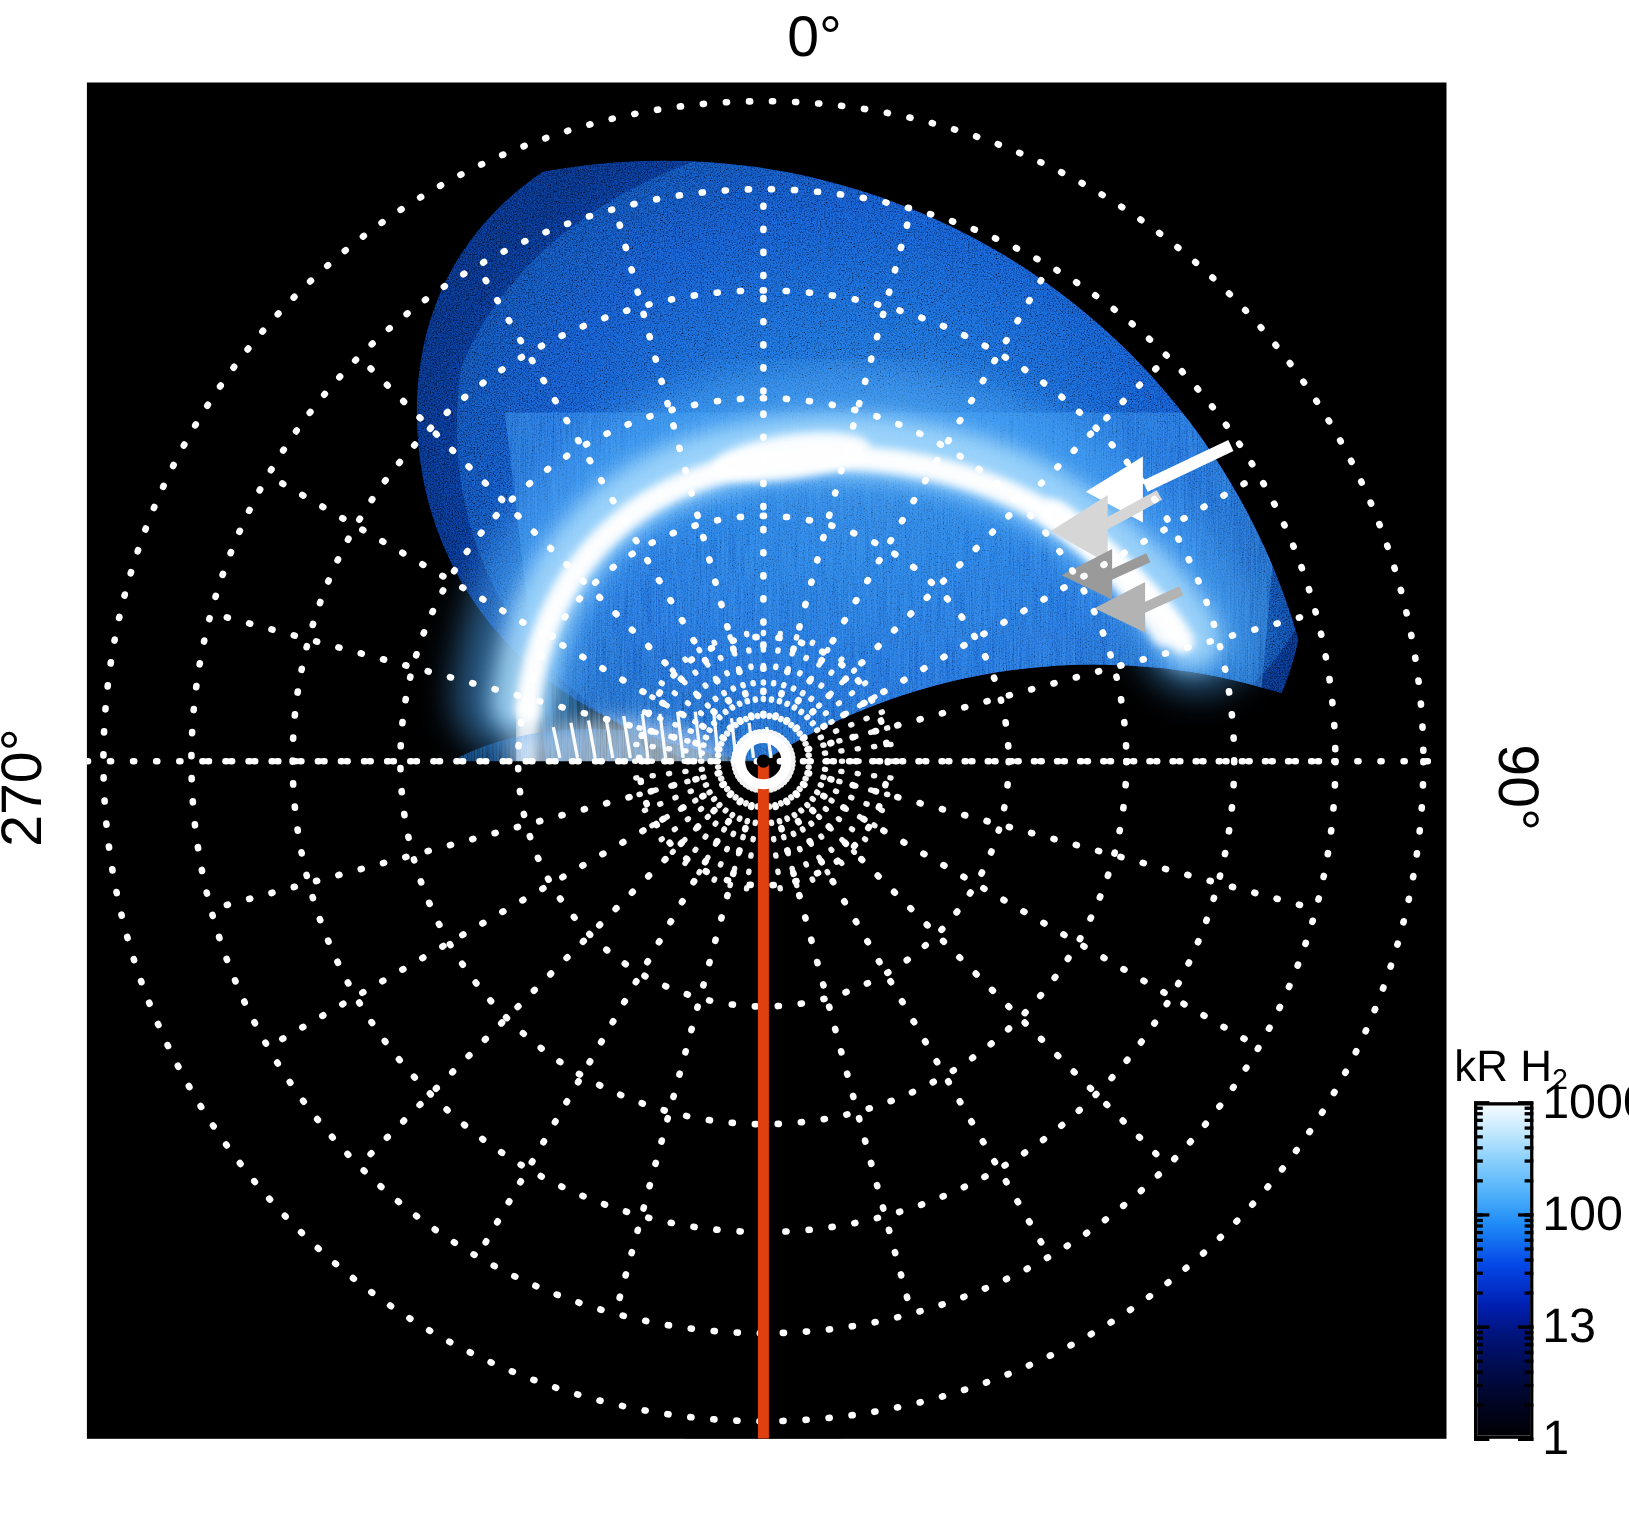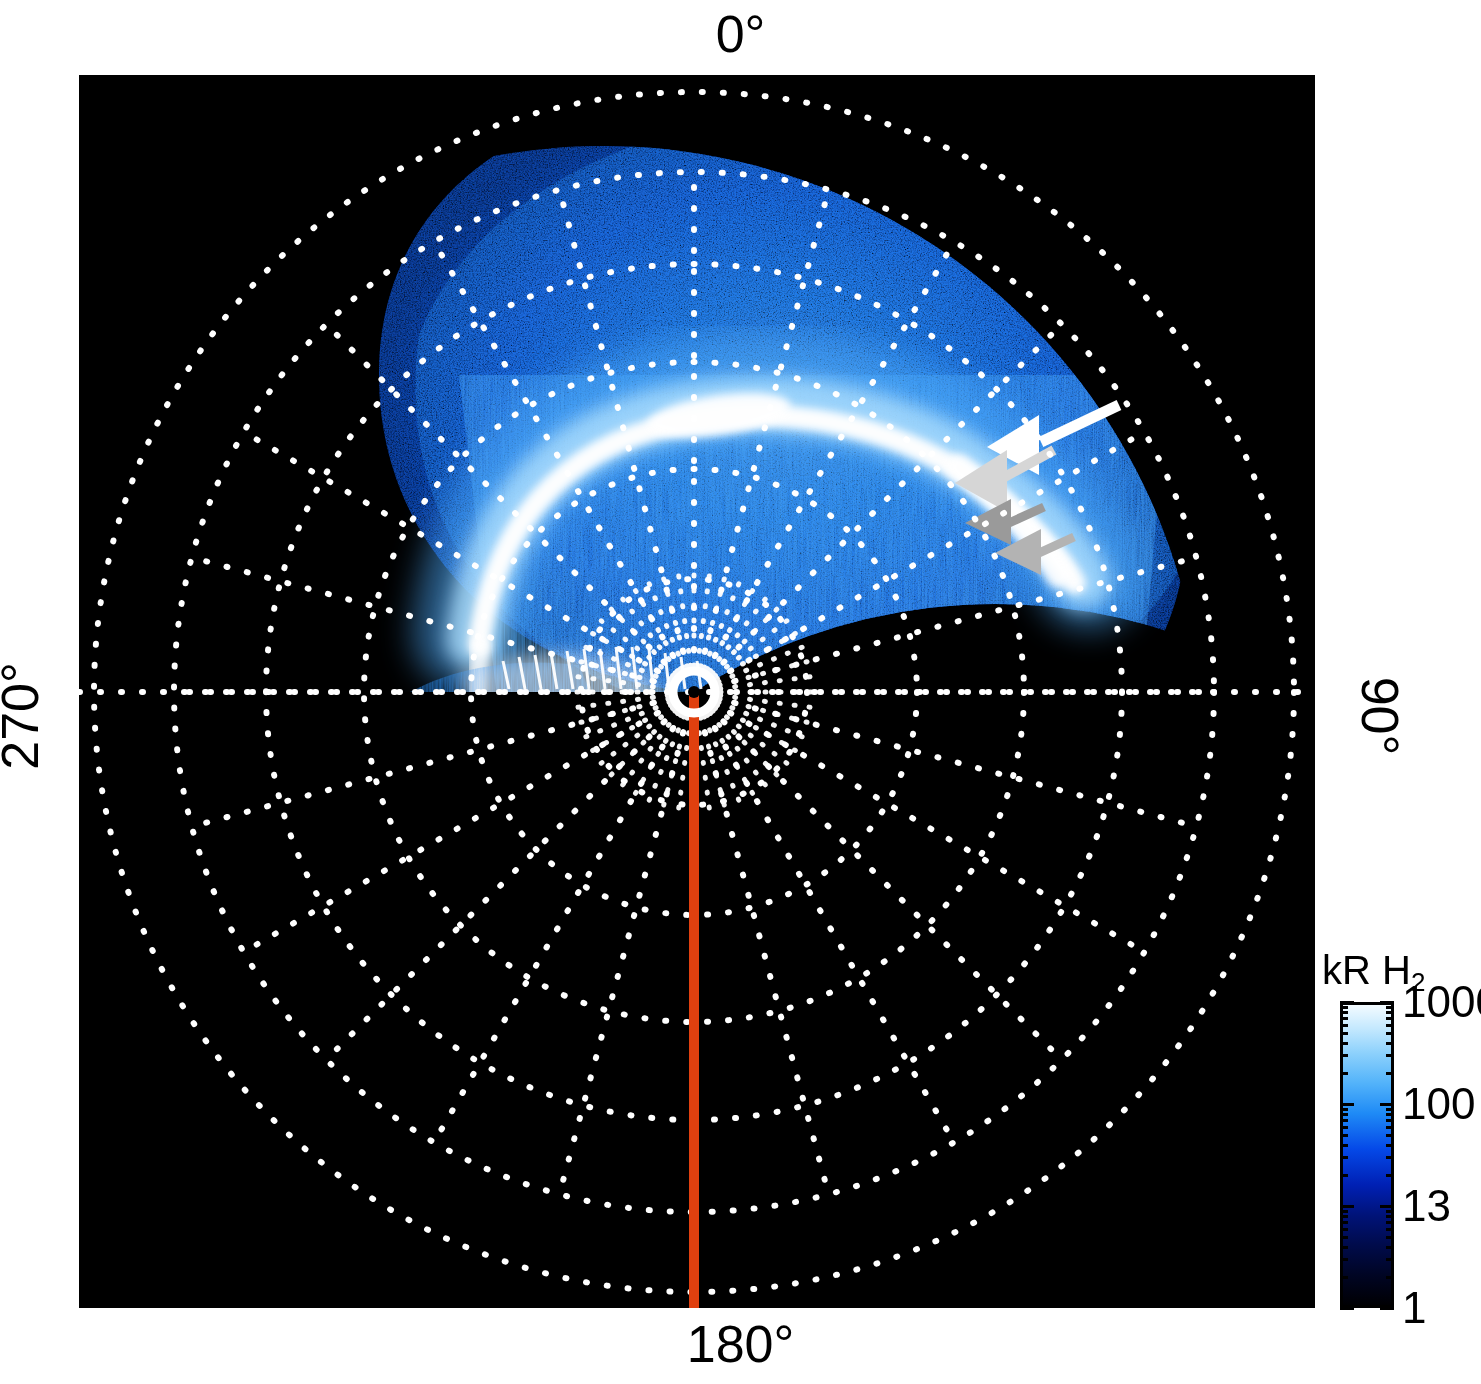--- a/index.html
+++ b/index.html
@@ -129,21 +129,20 @@
     line-height: 1;
     white-space: nowrap;
   }
 </style>
 </head>
 <body>
 
 <div id="figure">
 
   <div class="axis-label" id="label-top">0°</div>
-  <div class="axis-label" id="label-bottom">180°</div>
   <div class="axis-label" id="label-left">270°</div>
   <div class="axis-label" id="label-right">90°</div>
 
   <div id="plot-panel">
     <svg id="plot-svg" width="1236" height="1233" viewBox="0 0 1236 1233">
       <defs>
 
         <radialGradient id="diffuseGrad" cx="50%" cy="50%" r="50%">
           <stop offset="0%" stop-color="#7fc4fb"></stop>
           <stop offset="35%" stop-color="#2b8ef4"></stop>

